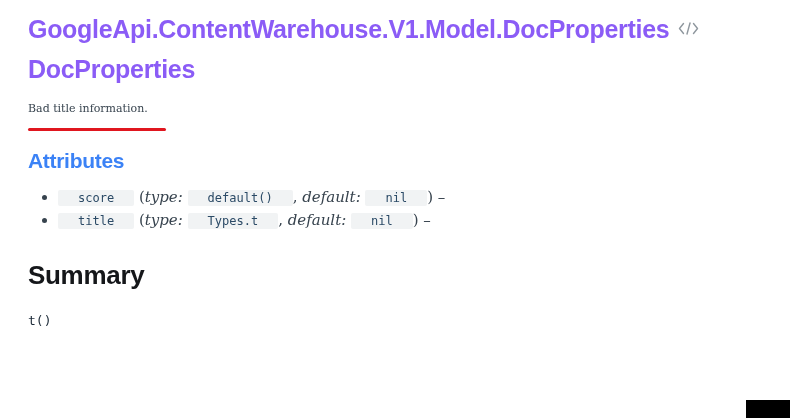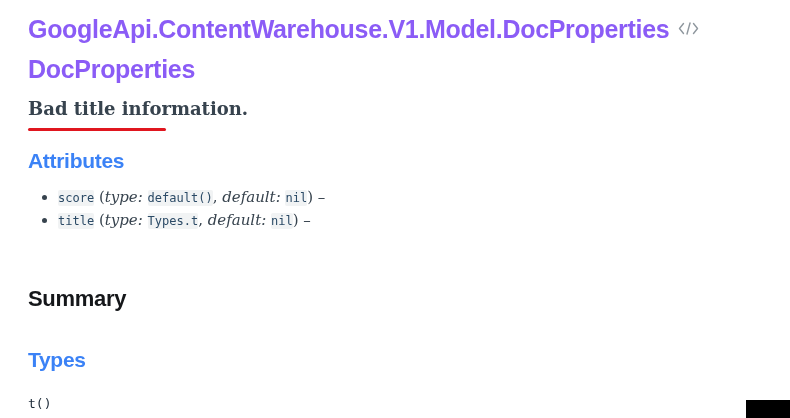--- a/index.html
+++ b/index.html
@@ -26,44 +26,43 @@
     margin-left: 9px;
     text-decoration: none;
     display: inline-block;
     vertical-align: 3px;
   }
   .source-link svg { display: inline-block; }
 
   p.module-desc {
     margin: 10px 0 0 0;
     font-family: "DejaVu Serif", serif;
-    font-size: 18px;
+    font-size: 11px;
     line-height: 20px;
     color: #37434e;
-    font-weight: bold;
   }
   .red-divider {
     margin-top: 9px;
     width: 138px;
     height: 3px;
     background: #e0161f;
     border-radius: 2px;
   }
 
   h2.section-h {
     margin: 17px 0 0 0;
     font-size: 21px;
     line-height: 26px;
     font-weight: 700;
     letter-spacing: -0.3px;
     color: #3b82f6;
   }
   h1.summary-h {
-    margin: 52px 0 0 0;
-    font-size: 22px;
+    margin: 28px 0 0 0;
+    font-size: 26px;
     line-height: 30px;
     font-weight: 700;
     letter-spacing: -0.3px;
     color: #15171a;
   }
   h2.types-h { margin-top: 33px; }
 
   ul.attr-list {
     margin: 13px 0 0 0;
     padding: 0 0 0 30px;
@@ -74,21 +73,21 @@
     font-size: 15px;
     line-height: 21.5px;
     color: #37434e;
   }
   ul.attr-list li em { font-style: italic; }
   code.inline-code {
     font-family: "DejaVu Sans Mono", monospace;
     font-size: 12px;
     background: #f1f3f4;
     color: #2b4a66;
-    padding: 1px 0;
+    padding: 1px 20px;
     border-radius: 2px;
   }
 
   .type-sig { margin-top: 21px; }
   .type-sig a {
     font-family: "DejaVu Sans Mono", monospace;
     font-size: 13px;
     color: #1c2a38;
     text-decoration: none;
   }
@@ -131,21 +130,20 @@
       <span>(</span><em>type:</em>
       <code class="inline-code">Types.t</code><span>,</span>
       <em>default:</em>
       <code class="inline-code">nil</code><span>)</span>
       <span>–</span>
     </li>
   </ul>
 
   <h1 class="summary-h">Summary</h1>
 
-  <h2 class="section-h types-h">Types</h2>
 
   <div class="type-sig">
     <a href="#">t()</a>
   </div>
 
 </main>
 
 <div class="black-box"></div>
 
 </body></html>

